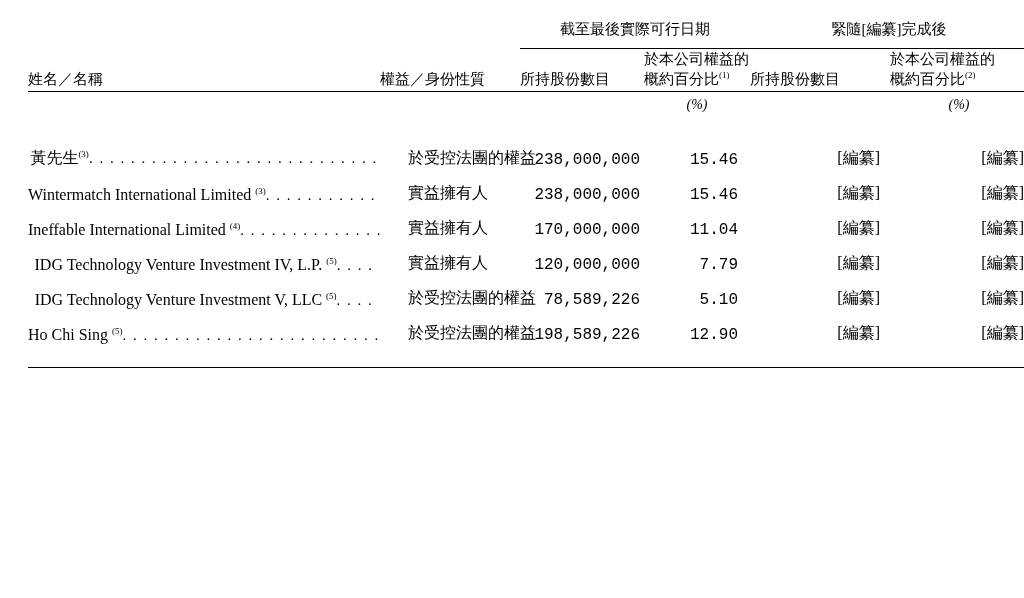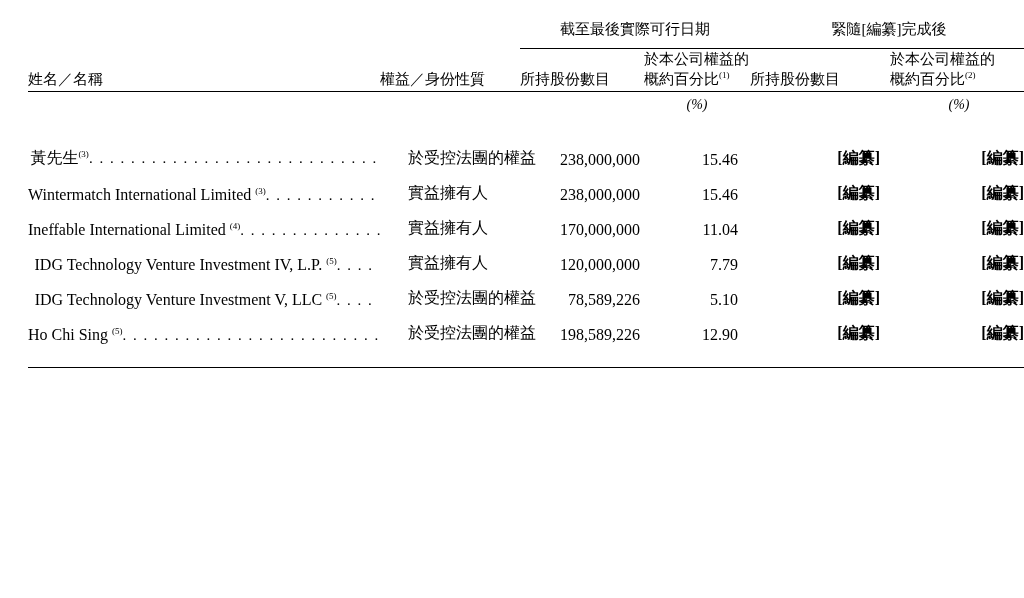--- a/index.html
+++ b/index.html
@@ -101,25 +101,26 @@
     letter-spacing: 1.5px;
     font-size: 15px;
   }
   td.cap {
     text-align: left;
     padding-left: 28px;
   }
   td.num {
     text-align: right;
     padding-right: 4px;
+    font-family: Liberation Mono, monospace;
   }
   td.num.pc { padding-right: 12px; }
   td.red {
     text-align: right;
-    font-weight: bold;
+    font-weight: normal;
     padding-right: 10px;
   }
   td.red.wide { padding-right: 4px; }
   sup {
     font-size: 9px;
     vertical-align: super;
   }
   .bottom-rule td {
     border-top: 1px solid #000;
     font-size: 0;

